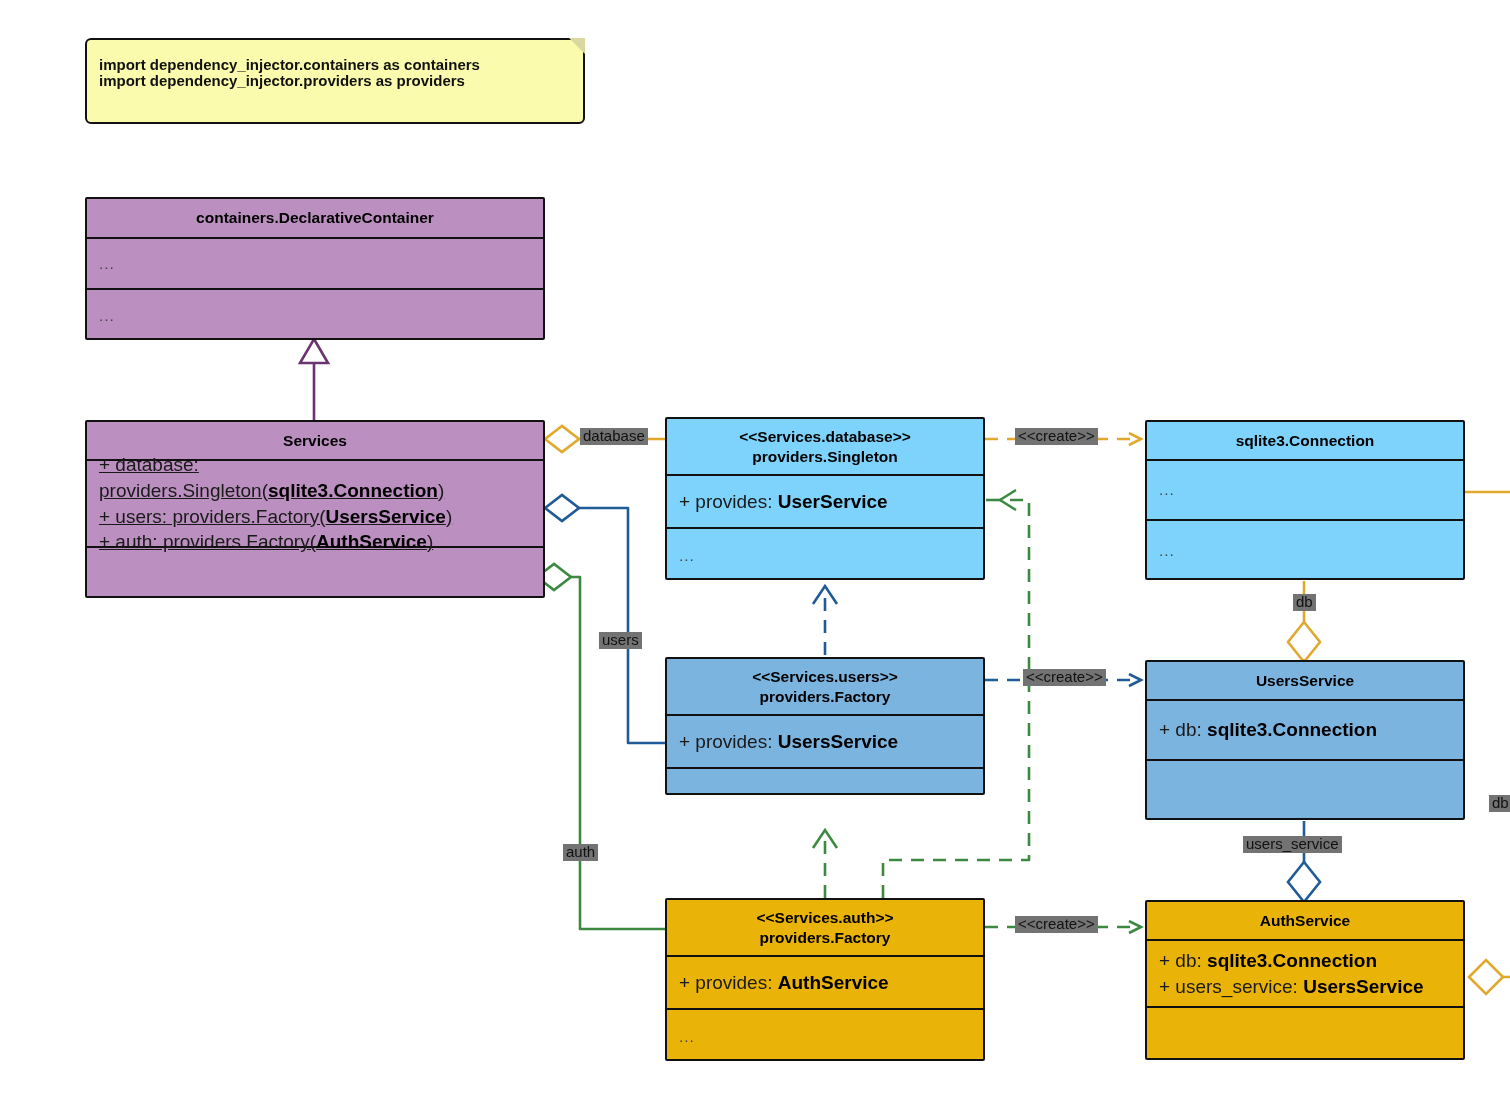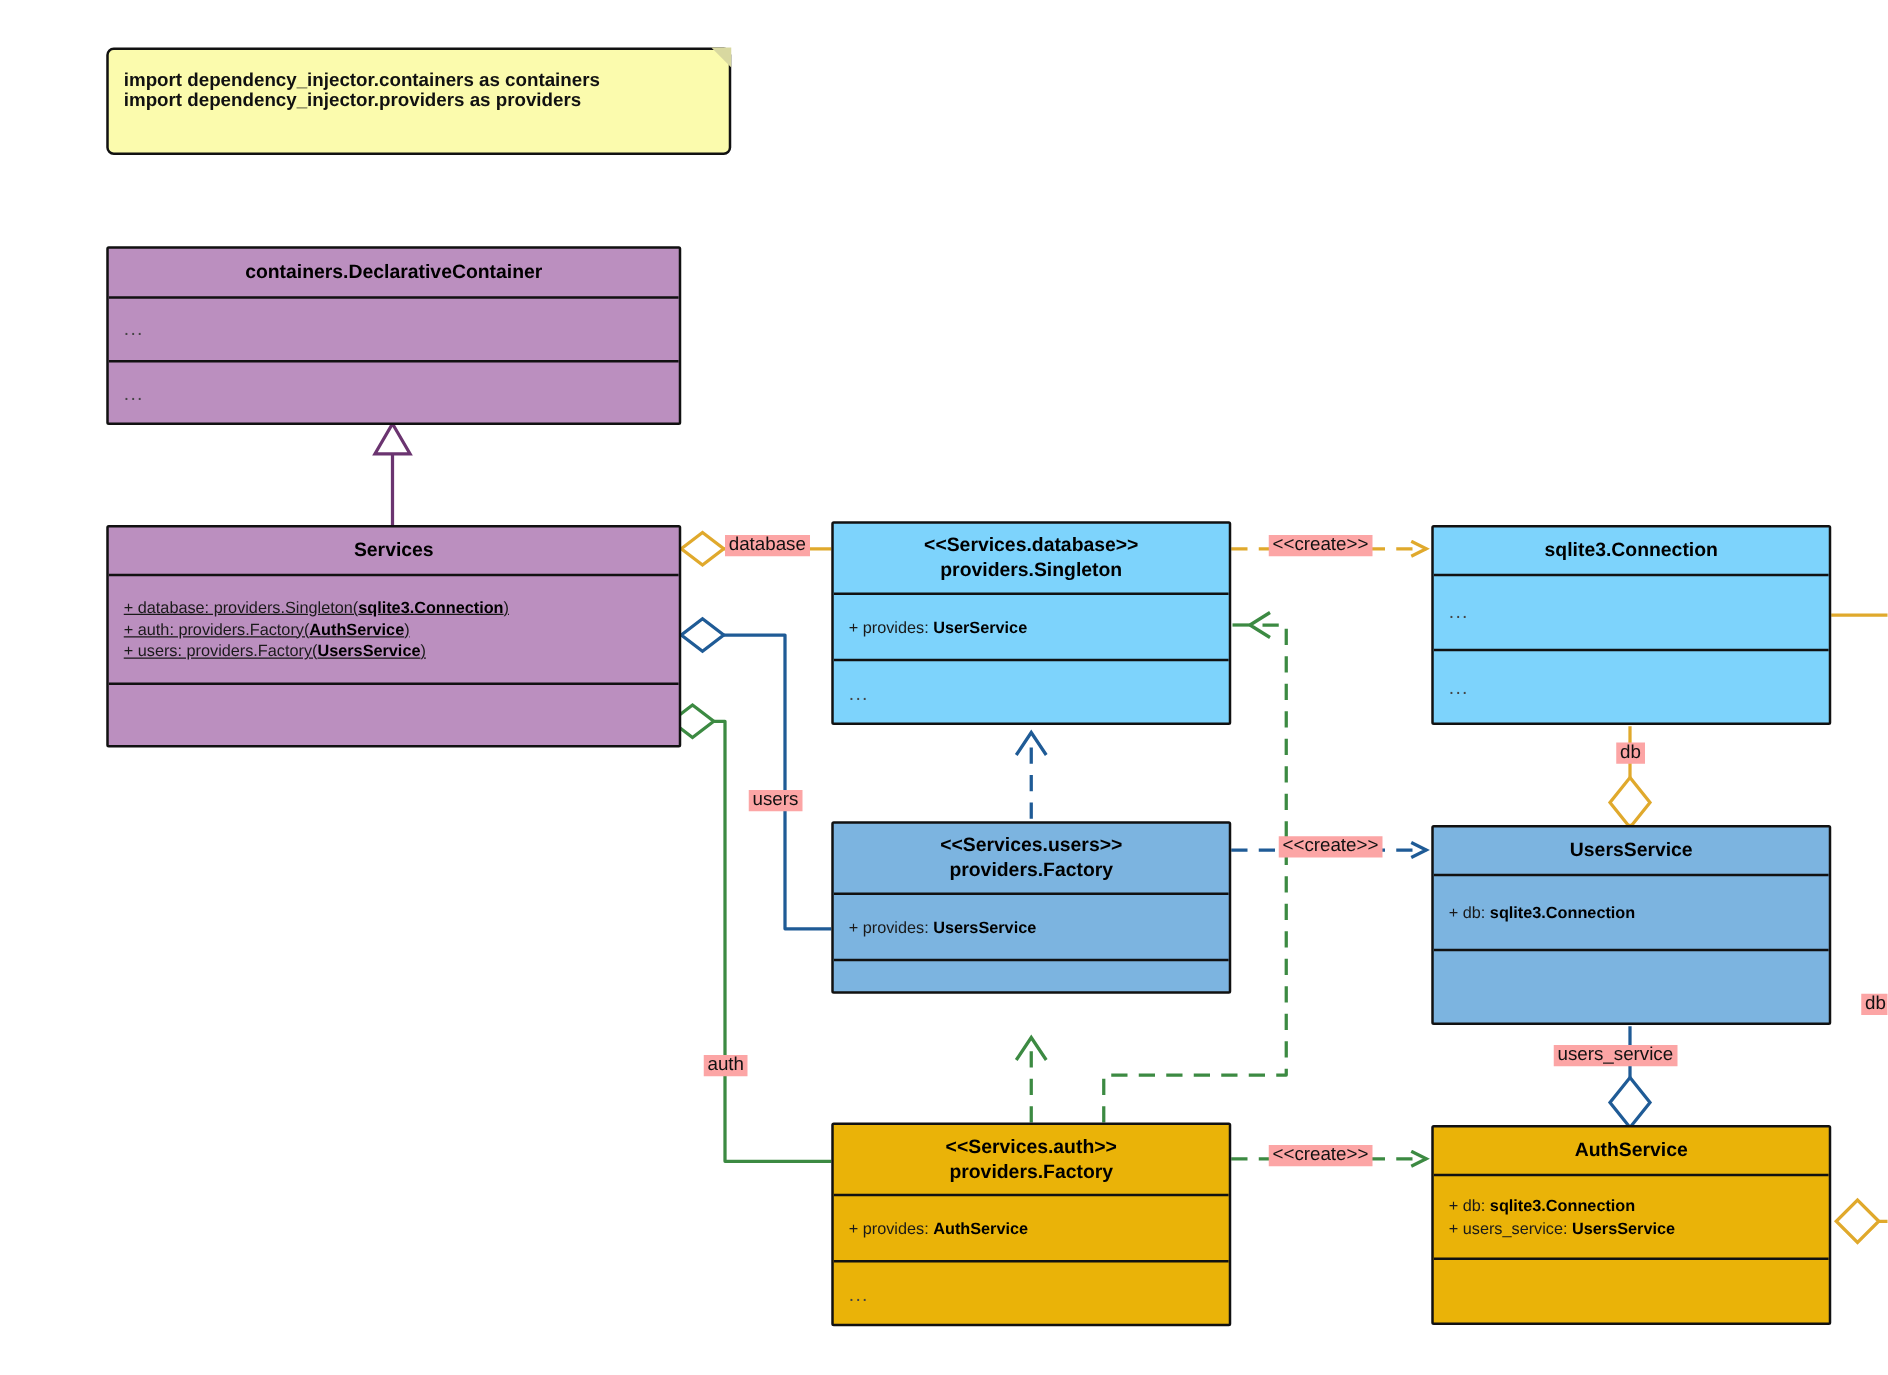--- a/index.html
+++ b/index.html
@@ -48,21 +48,21 @@
   }
   .uml-box .row:last-child { border-bottom: none; }
   .uml-box .title {
     text-align: center;
     font-weight: bold;
     font-size: 15.5px;
     color: #000;
     line-height: 1.28;
   }
   .uml-box .attrs {
-    font-size: 13px;
+    font-size: 19px;
     color: #1a1a1a;
     line-height: 1.36;
   }
   .uml-box .attrs .b { font-weight: bold; color: #000; }
   .uml-box .attrs .u { text-decoration: underline; }
   .uml-box .ellipsis {
     font-size: 15.5px;
     color: #444;
     letter-spacing: 1px;
   }
@@ -97,21 +97,21 @@
     width: 0; height: 0;
     border-left: 16px solid transparent;
     border-top: 16px solid #d8d8a0;
   }
 
   
   .edge-label {
     position: absolute;
     font-size: 15px;
     color: #111;
-    background: #fca5a5;
+    background: #737373;
     padding: 0 3px;
     white-space: nowrap;
     z-index: 7;
     line-height: 1.1;
   }
   .edge-label.stereo { font-size: 15px; }
 </style>
 </head>
 <body>
 
@@ -215,22 +215,22 @@
       <div class="ellipsis">...</div>
     </div>
   </div>
 
   <div class="uml-box theme-purple" style="left:40px; top:420px; width:460px; height:178px;">
     <div class="row" style="height:39px;">
       <div class="title">Services</div>
     </div>
     <div class="row attrs" style="height:87px;">
       <div><span class="u"><span>+ database: providers.Singleton(</span><span class="b">sqlite3.Connection</span><span>)</span></span></div>
+      <div><span class="u"><span>+ users: providers.Factory(</span><span class="b">UsersService</span><span>)</span></span></div>
       <div><span class="u"><span>+ auth: providers.Factory(</span><span class="b">AuthService</span><span>)</span></span></div>
-      <div><span class="u"><span>+ users: providers.Factory(</span><span class="b">UsersService</span><span>)</span></span></div>
     </div>
     <div class="row" style="height:49px;">
       <div class="ellipsis"></div>
     </div>
   </div>
 
   <div class="uml-box theme-yellow" style="left:620px; top:417px; width:320px; height:163px;">
     <div class="row" style="height:57px;">
       <div class="title">&lt;&lt;Services.database&gt;&gt;</div>
       <div class="title">providers.Singleton</div>

